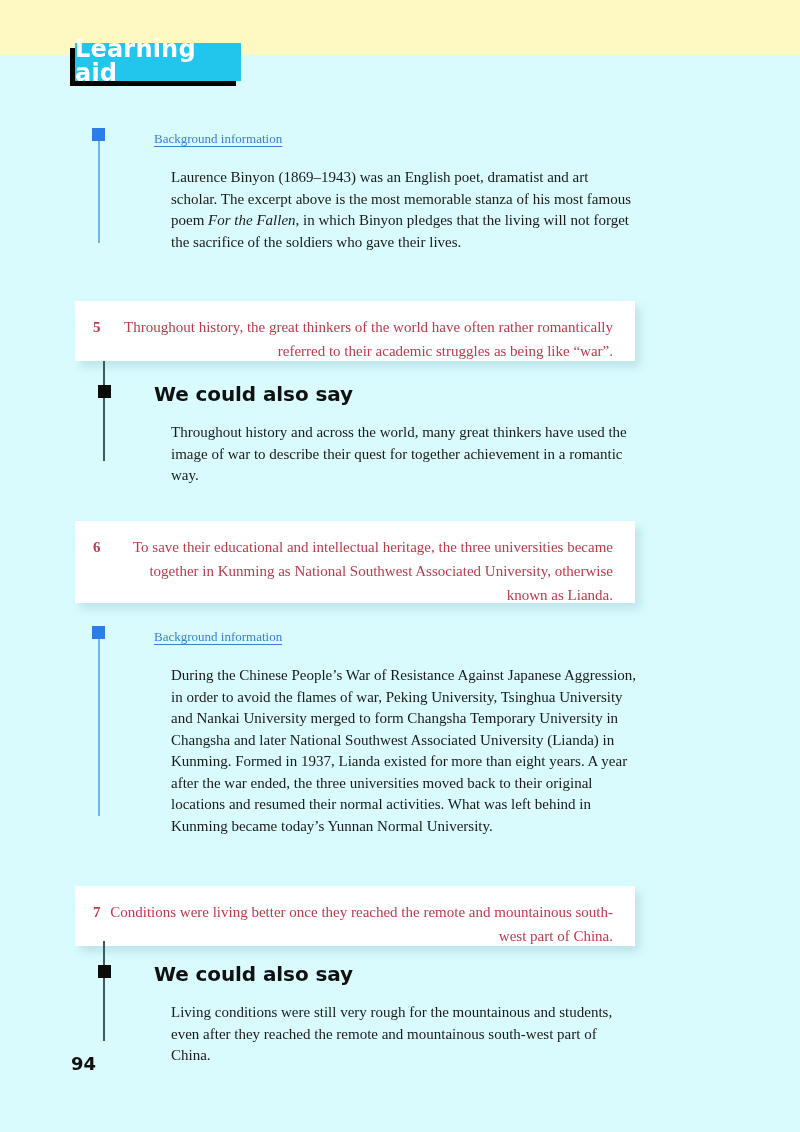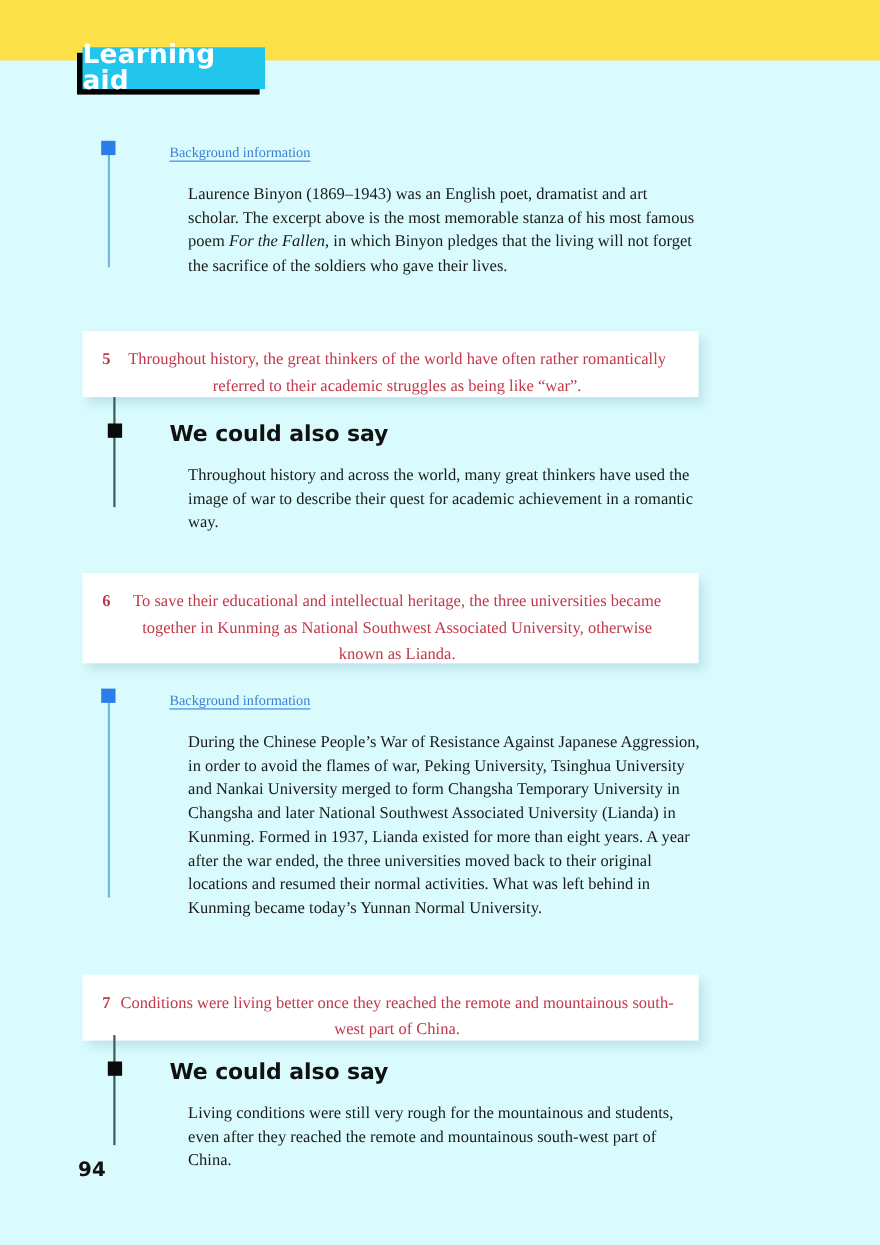--- a/index.html
+++ b/index.html
@@ -12,21 +12,21 @@
     background: #ffffff;
     font-family: "Liberation Serif", serif;
     -webkit-font-smoothing: antialiased;
   }
 
   .page {
     position: relative;
     width: 800px;
     height: 1132px;
     overflow: hidden;
-    background: #fde047;
+    background: #fef9c3;
   }
 
   
   .page-tint {
     position: absolute;
     left: 0;
     top: 55px;
     width: 800px;
     height: 1077px;
     background: #d9fbfd;
@@ -97,21 +97,21 @@
     font-size: 15px;
     color: #c0394b;
     line-height: 24px;
   }
   .quote-text {
     flex: 1 1 auto;
     font-family: "Liberation Serif", serif;
     font-size: 15px;
     color: #c0394b;
     line-height: 24px;
-    text-align: center;
+    text-align: right;
   }
 
   
   .note {
     position: absolute;
   }
   .note .rule {
     position: absolute;
     top: 0;
     width: 2px;
@@ -208,21 +208,21 @@
         <div class="quote-num">5</div>
         <div class="quote-text">Throughout history, the great thinkers of the world have often rather romantically referred to their academic struggles as being like “war”.</div>
       </div>
     </div>
 
     <div class="note black" style="left:98px; top:361px; width:560px; height:100px;">
       <div class="rule" style="left:5px; top:0px; height:100px;"></div>
       <div class="bullet" style="left:0px; top:24px;"></div>
       <div class="note-body" style="left:56px; top:22px; width:500px;">
         <div class="note-title black">We could also say</div>
-        <p class="note-para">Throughout history and across the world, many great thinkers have used the image of war to describe their quest for academic achievement in a romantic way.</p>
+        <p class="note-para">Throughout history and across the world, many great thinkers have used the image of war to describe their quest for together achievement in a romantic way.</p>
       </div>
     </div>
 
     <div class="quote-box" style="left:75px; top:521px; width:560px; height:82px;">
       <div class="quote-row">
         <div class="quote-num">6</div>
         <div class="quote-text">To save their educational and intellectual heritage, the three universities became together in Kunming as National Southwest Associated University, otherwise known as Lianda.</div>
       </div>
     </div>
 

